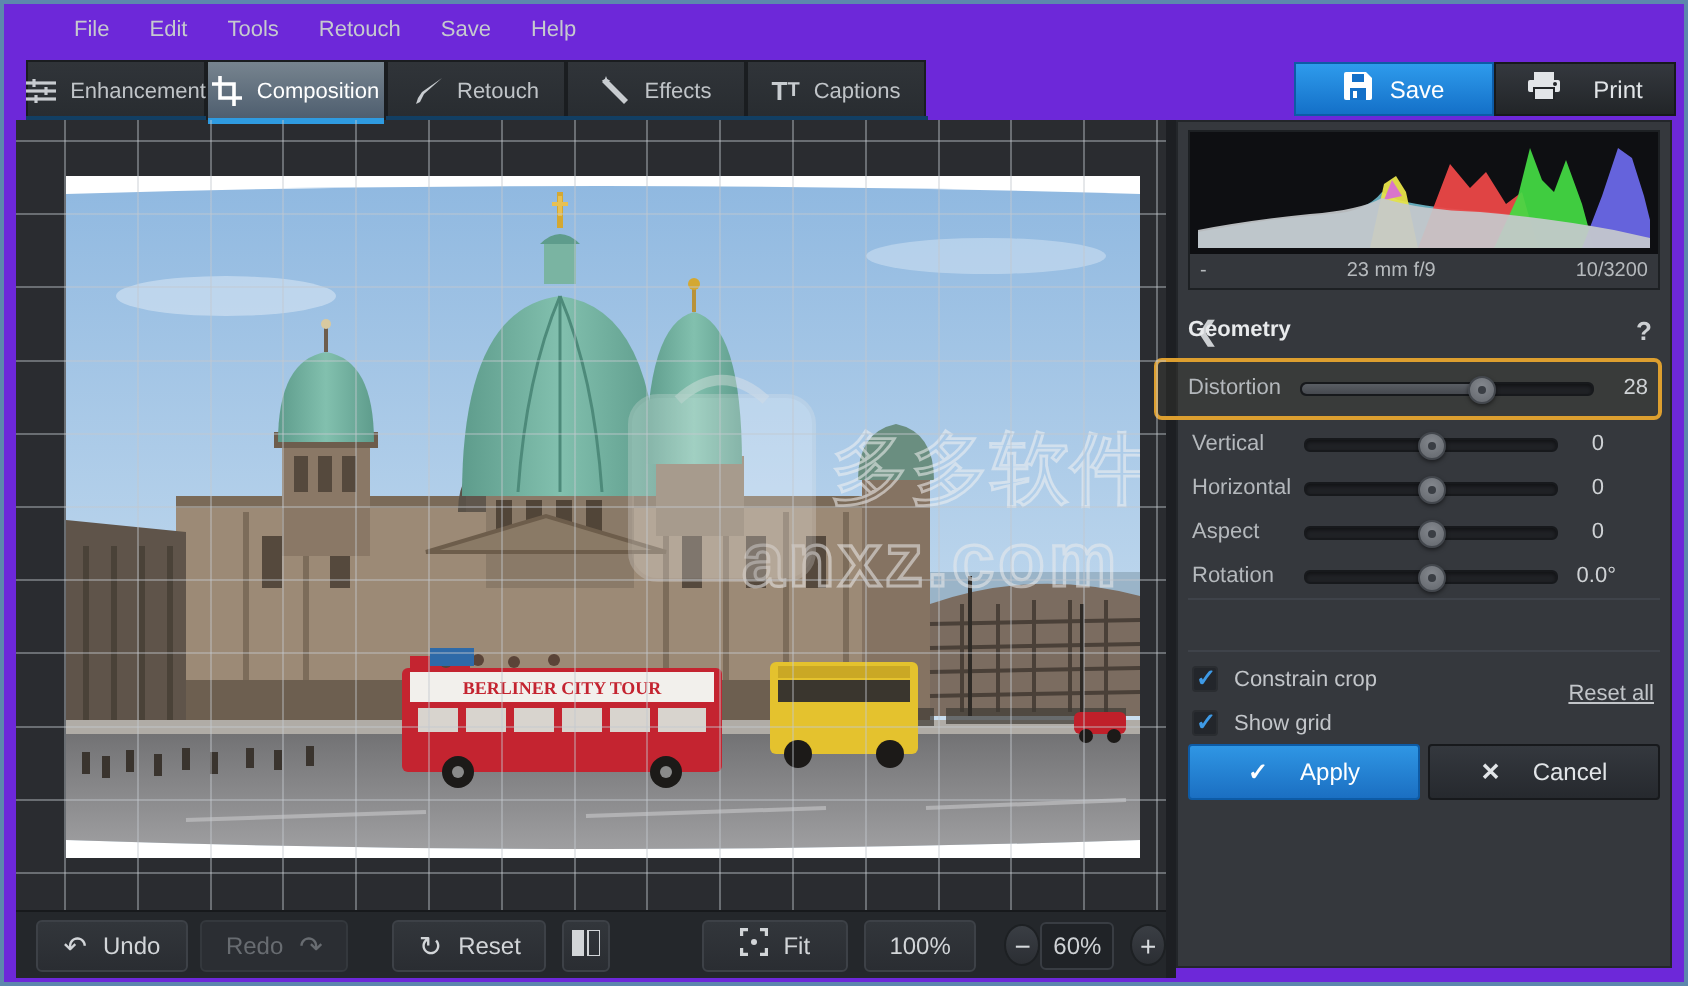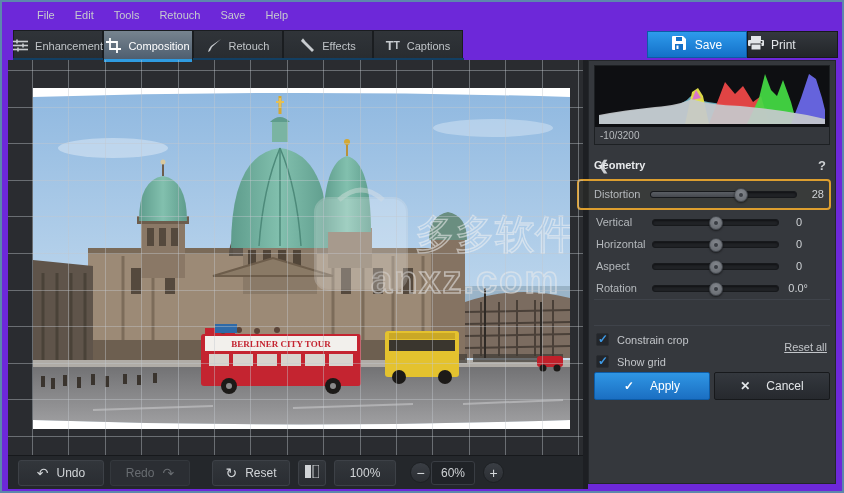--- a/index.html
+++ b/index.html
@@ -14,21 +14,21 @@
   .tab{position:absolute;top:2px;height:30px;width:90px;display:flex;align-items:center;justify-content:center;gap:7px;
        background:linear-gradient(#303439,#282c30);border:1px solid #1a1d20;border-bottom:none;color:#c0c4c8;font-size:11px;cursor:pointer;}
   .tab .ticon{display:flex;align-items:center;}
   .tab.active{background:linear-gradient(#77848f,#4d5d6e);color:#fff;z-index:2;}
   .tab.active::after{content:"";position:absolute;left:0;right:0;bottom:-2px;height:3px;background:#2f9be0;}
   
   .topbtns{position:absolute;right:4px;top:29px;display:flex;}
   .btn-save{width:100px;height:27px;background:linear-gradient(#2e9bec,#1470c8);border:1px solid #0d5ba6;color:#fff;font-size:12px;
             display:flex;align-items:center;justify-content:center;gap:9px;cursor:pointer;}
   .btn-print{width:91px;height:27px;background:linear-gradient(#34383e,#222528);border:1px solid #17191c;color:#e2e5e8;font-size:12px;
-             display:flex;align-items:center;gap:7px;cursor:pointer;}
+             display:flex;align-items:center;justify-content:center;gap:17px;cursor:pointer;}
   
   .canvas{position:absolute;left:6px;top:58px;width:575px;height:395px;background:#2a2c30;overflow:hidden;}
   .gridlayer{position:absolute;inset:0;z-index:5;pointer-events:none;
     background-image:repeating-linear-gradient(to right,rgba(195,200,206,.42) 0 1px,transparent 1px 36.4px),
                      repeating-linear-gradient(to bottom,rgba(195,200,206,.42) 0 1px,transparent 1px 36.6px);
     background-position:24px 10px;}
   .photo{position:absolute;left:25px;top:28px;width:537px;height:341px;z-index:1;}
   
   .toolbar{position:absolute;left:6px;top:453px;width:575px;height:34px;background:#24272b;border-top:1px solid #17191c;
            display:flex;align-items:center;font-size:12px;color:#d2d5d8;}
@@ -364,20 +364,31 @@
       <span>Reset</span>
     </div>
     <div class="tbtn" style="margin-left:8px;width:28px;padding:0">
       <span>
         <svg width="14" height="13" viewBox="0 0 14 13">
             <rect x="0" y="0" width="6" height="13" fill="#d2d5d8"></rect>
             <rect x="8" y="0" width="6" height="13" fill="none" stroke="#d2d5d8"></rect>
           </svg>
       </span>
     </div>
+    <div class="tbtn" style="margin-left:46px;width:82px">
+      <span>
+        <svg width="14" height="14" viewBox="0 0 14 14">
+            <g stroke="#d2d5d8" stroke-width="1.6" fill="none">
+          <path d="M0.8,4 V0.8 H4 M10,0.8 H13.2 V4 M13.2,10 V13.2 H10 M4,13.2 H0.8 V10"></path>
+            </g>
+            <circle cx="7" cy="7" r="1.5" fill="#d2d5d8"></circle>
+          </svg>
+      </span>
+      <span>Fit</span>
+    </div>
     <div class="tbtn" style="margin-left:8px;width:62px">
       <span>100%</span>
     </div>
     <div class="roundbtn" style="margin-left:14px">
         <span>−</span>
       </div>
     <div class="zoomval" style="margin-left:0">
         <span>60%</span>
       </div>
     <div class="roundbtn" style="margin-left:8px">
@@ -394,20 +405,21 @@
         <path d="M4,58 L4,50 Q20,47 40,44 L70,41 Q88,40 96,30 L104,34 Q120,38 150,40 Q185,44 215,50 L230,54 L230,58 Z" fill="#7ad0e4" opacity=".8"></path>
         <path d="M90,58 L97,26 L103,22 L108,30 L114,58 Z" fill="#e8e44a" opacity=".95"></path>
         <path d="M97,34 L101,24 L106,32 Z" fill="#d86ad8" opacity=".9"></path>
         <path d="M114,58 L130,16 L140,28 L148,20 L158,36 L166,30 L174,58 Z" fill="#ec4848" opacity=".95"></path>
         <path d="M152,58 L164,32 L170,8 L176,24 L182,30 L188,14 L196,36 L202,58 Z" fill="#44dc44" opacity=".92"></path>
         <path d="M196,58 L206,32 L214,8 L221,13 L227,32 L230,44 L230,58 Z" fill="#6a68e8" opacity=".95"></path>
         <path d="M4,58 L4,49 Q30,44 60,41 Q85,39 96,33 Q115,39 145,40 Q180,43 212,49 L230,53 L230,58 Z" fill="#c6c9cc" opacity=".92"></path>
       </svg>
       <div class="histinfo">
         <span class="l">-</span>
+        <span class="c">23 mm f/9</span>
         <span class="r">10/3200</span>
       </div>
     </div>
 
     <div class="phead">
       <span class="back">❮</span>
       <span class="title">Geometry</span>
       <span class="help">?</span>
     </div>
 

